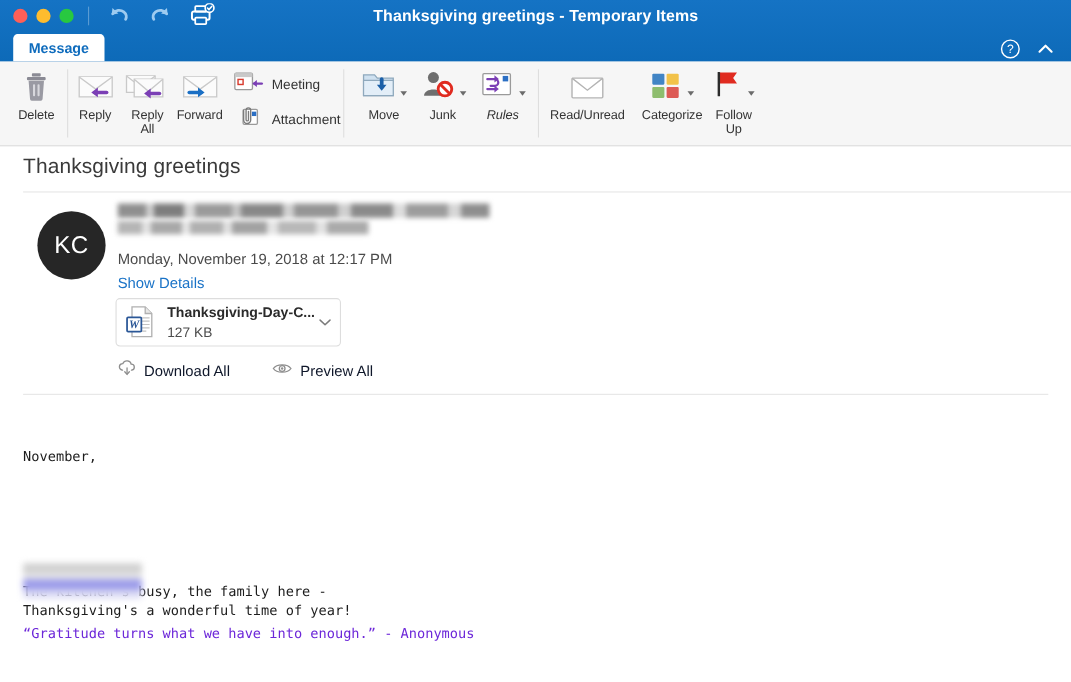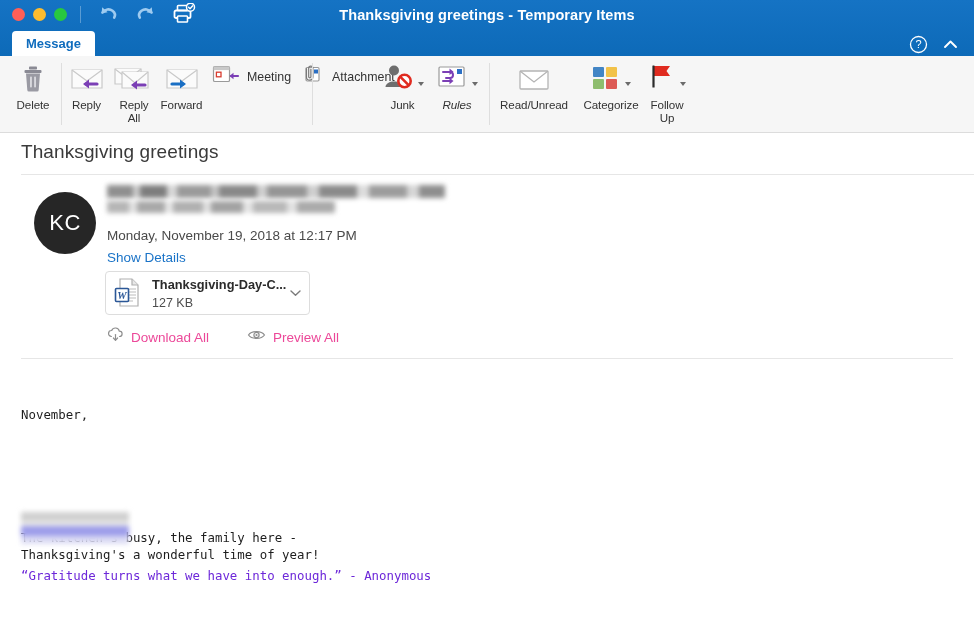--- a/index.html
+++ b/index.html
@@ -95,21 +95,21 @@
     letter-spacing: -0.1px;
   }
   .rb-sep {
     position: absolute; top: 7px;
     width: 1px; height: 62px;
     background: #dedede;
   }
   
   .rb-stack {
     position: absolute; top: 8px;
-    display: flex; flex-direction: row; gap: 6px;
+    display: flex; flex-direction: column; gap: 6px;
   }
   .rb-stack-row { display: flex; align-items: center; gap: 7px; }
   .rb-stack-row .lbl { font-size: 12.4px; color: #333; }
   .caret {
     width: 0; height: 0;
     border-left: 3.5px solid transparent;
     border-right: 3.5px solid transparent;
     border-top: 4.5px solid #6b6b6b;
     display: block;
   }
@@ -184,21 +184,21 @@
     white-space: nowrap; overflow: hidden;
   }
   .att-size { font-size: 12.5px; color: #4d4d4d; margin-top: 2px; }
   .att-caret { flex: 0 0 12px; display: flex; justify-content: center; }
 
   .att-actions {
     position: absolute; left: 107px; top: 327px;
     display: flex; align-items: center; gap: 38px;
   }
   .att-act { display: flex; align-items: center; gap: 7px; cursor: pointer; }
-  .att-act .t { font-size: 13.5px; color: #ec4899; }
+  .att-act .t { font-size: 13.5px; color: #0f172a; }
 
   .body-text {
     position: absolute; left: 21px; top: 372px;
     font-family: "DejaVu Sans Mono", "Liberation Mono", monospace;
     font-size: 12.4px;
     line-height: 17px;
     color: #1d1d1d;
     white-space: pre-wrap;
   }
   .body-para { margin: 0; }
@@ -348,20 +348,36 @@
             <rect x="17" y="5.5" width="4" height="4" fill="#2b6fc4"></rect>
             <path d="M9.5 4.5 v8.5 a3.2 3.2 0 0 0 6.4 0 v-8.8 a2.1 2.1 0 0 0 -4.2 0 v8.6 a1.1 1.1 0 0 0 2.2 0 v-7.6" stroke="#7a7a7a" stroke-width="1.25" fill="none" stroke-linecap="round"></path>
           </svg>
         </span>
         <span class="lbl">Attachment</span>
       </div>
     </div>
 
     <div class="rb-sep" style="left:312px;"></div>
 
+    <div class="rb-item" style="left:322px; width:54px;">
+      <span class="rb-icon">
+        <div class="rb-icon-row">
+          <span>
+            <svg width="32" height="30" viewBox="0 0 32 30">
+              <path d="M2.5 6 h10 l2.5 3 h14.5 v16 h-27 Z" fill="#cfe1f0" stroke="#8fa9bd" stroke-width="1.2"></path>
+              <path d="M2.5 11 h27 v14 h-27 Z" fill="#e3eef8" stroke="#8fa9bd" stroke-width="1.1"></path>
+              <path d="M19 10 v7" stroke="#1a5fa8" stroke-width="3.4" stroke-linecap="round"></path>
+              <path d="M14.6 15 L19 20.5 L23.4 15 Z" fill="#1a5fa8"></path>
+            </svg>
+          </span>
+          <span class="caret" style="margin-bottom:10px;"></span>
+        </div>
+      </span>
+      <span class="rb-label">Move</span>
+    </div>
 
     <div class="rb-item" style="left:376px; width:53px;">
       <span class="rb-icon">
         <div class="rb-icon-row">
           <span>
             <svg width="32" height="30" viewBox="0 0 32 30">
               <circle cx="12" cy="8.5" r="5" fill="#6e6e6e"></circle>
               <path d="M3.5 25 C3.5 17.5 20.5 17.5 20.5 25 Z" fill="#6e6e6e"></path>
               <circle cx="22.5" cy="19" r="7" fill="#ffffff"></circle>
               <circle cx="22.5" cy="19" r="6.2" fill="none" stroke="#e02b20" stroke-width="2.6"></circle>

